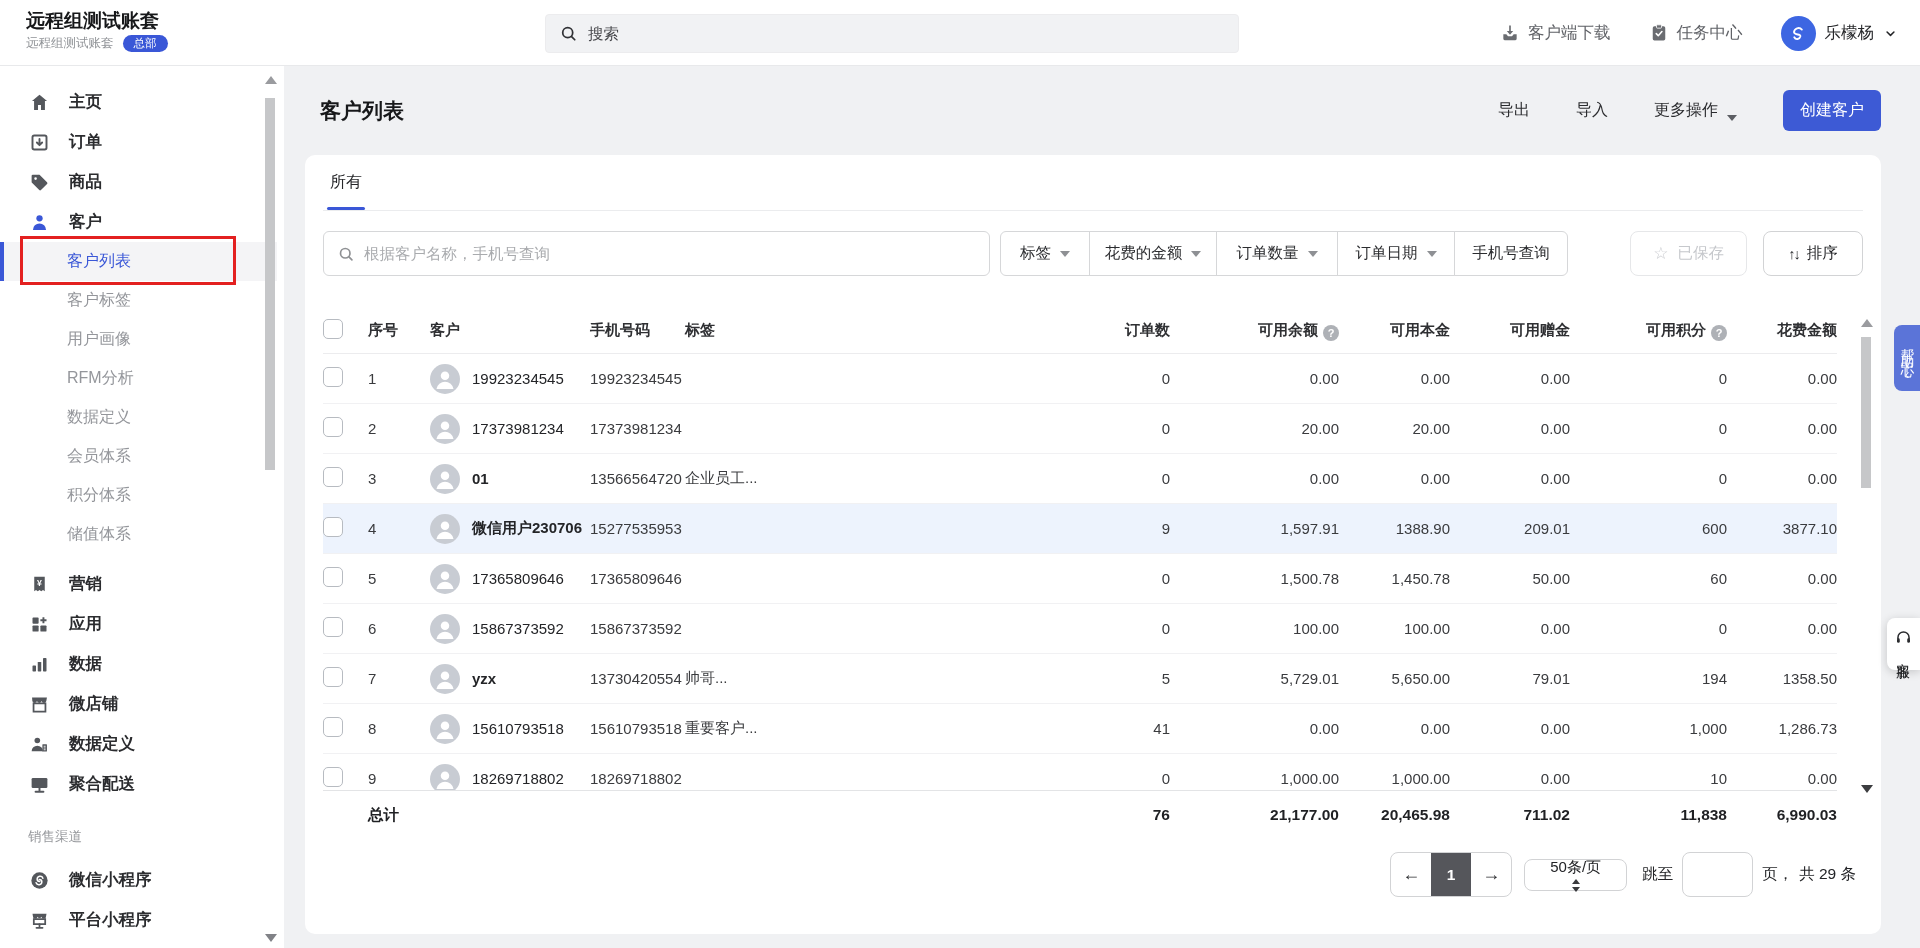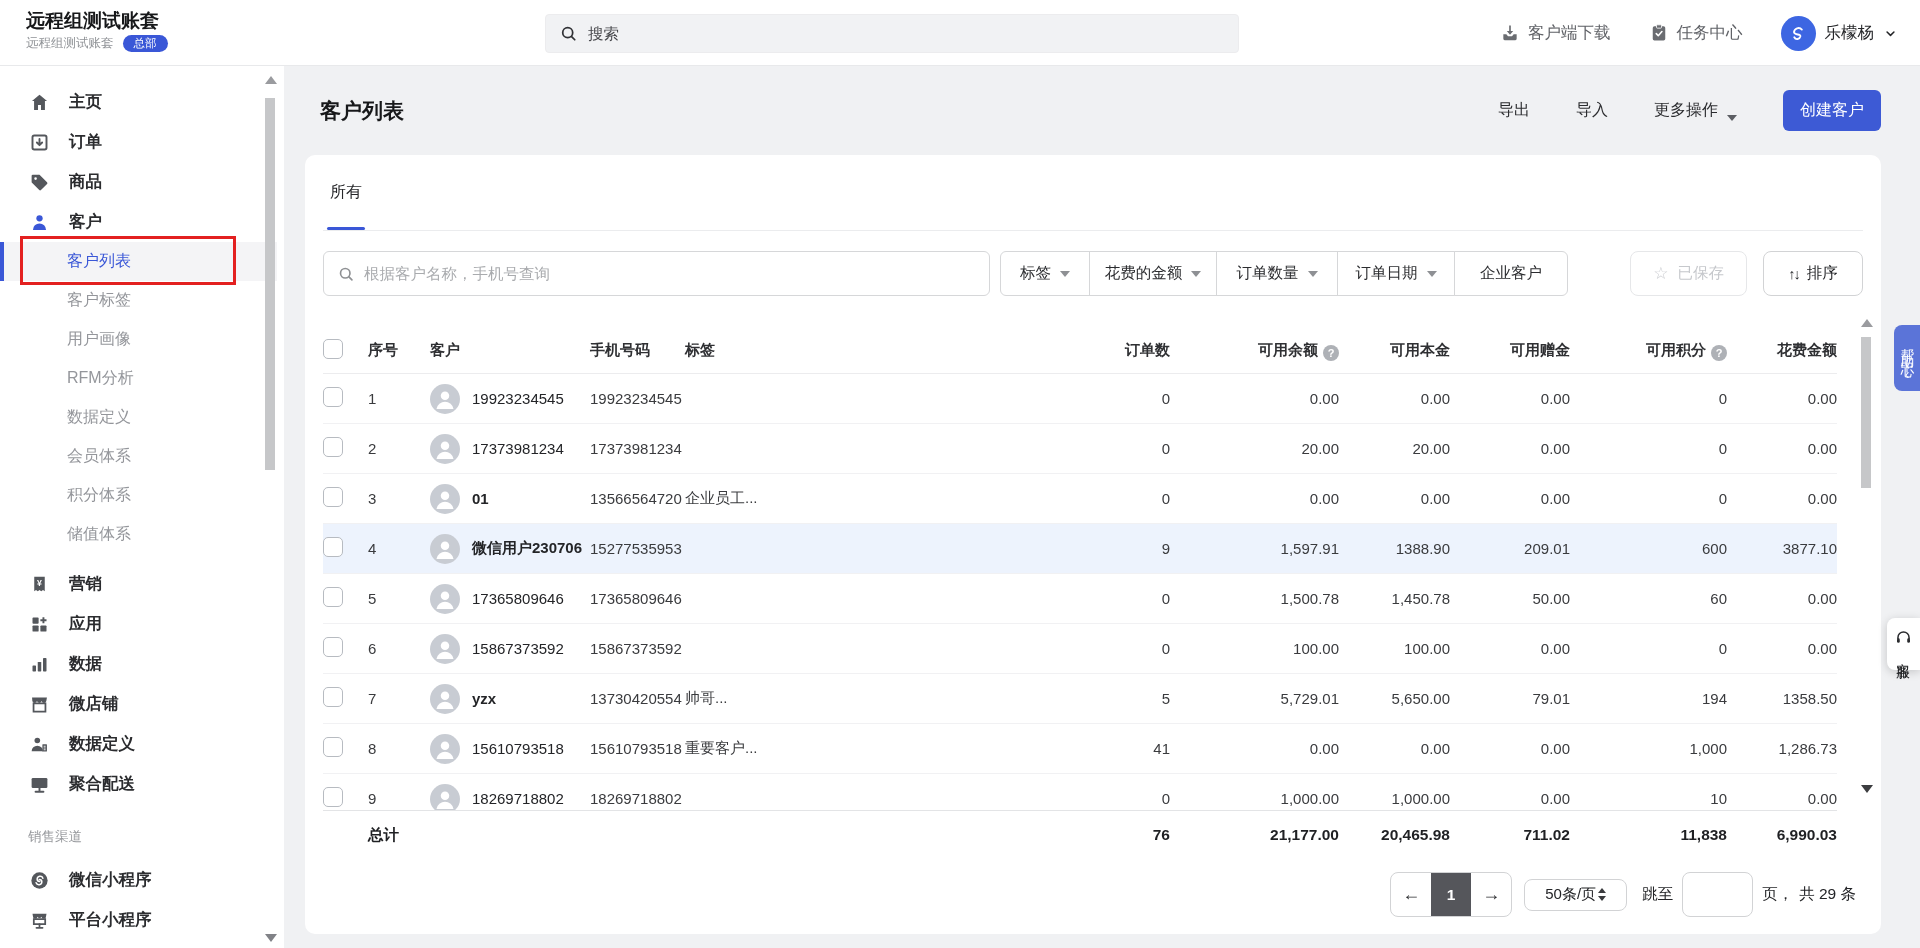--- a/index.html
+++ b/index.html
@@ -54,21 +54,21 @@
   .page-title { font-size:21px; font-weight:bold; color:#17181a; padding-left:15px; }
   .head-actions { margin-left:auto; display:flex; align-items:center; gap:46px; }
   .text-action { font-size:16px; color:#2b2c2f; cursor:pointer; display:flex; align-items:flex-end; gap:9px; }
   .caret { width:0; height:0; border-left:5.5px solid transparent; border-right:5.5px solid transparent;
     border-top:6.5px solid #8e9094; }
   .caret.dark { border-top-color:#5c5e63; }
   .primary-btn { width:98px; height:41px; background:#3d5ad5; color:#fff; font-size:16px; border:none;
     border-radius:6px; cursor:pointer; font-family:inherit; }
 
   .card { margin:0 39px 0 21px; height:779px; background:#fff; border-radius:10px; padding:0 18px; position:relative; }
-  .tabs { height:76px; border-bottom:1px solid #ebecee; display:flex; padding:0 7px; }
+  .tabs { height:56px; border-bottom:1px solid #ebecee; display:flex; padding:0 7px; }
   .tab { height:100%; display:flex; align-items:center; font-size:16px; color:#26272a; position:relative; cursor:pointer; }
   .tab.active::after { content:""; position:absolute; left:-3px; right:-3px; bottom:0; height:3px; background:#3a57d7;
     border-radius:2px; }
 
   .filter-row { margin-top:20px; height:45px; display:flex; align-items:center; }
   .search-box { width:667px; height:45px; border:1px solid #d6d7d9; border-radius:6px; display:flex; align-items:center;
     padding:0 13px; gap:9px; color:#8f9194; }
   .search-box input { flex:1; border:none; outline:none; font-size:15.5px; color:#333; font-family:inherit; }
   .search-box input::placeholder { color:#a9abae; }
   .btn-group { display:flex; margin-left:10px; }
@@ -108,21 +108,21 @@
     border-right:6px solid transparent; border-bottom:8px solid #9a9b9f; }
   .tsc-dn { position:absolute; bottom:4px; left:2px; width:0; height:0; border-left:6px solid transparent;
     border-right:6px solid transparent; border-top:8px solid #3c3d40; }
 
   
   .pagi { margin-top:13px; margin-right:7px; height:45px; display:flex; align-items:center; justify-content:flex-end; }
   .pg-group { display:flex; height:45px; border:1px solid #d2d3d5; border-radius:8px; overflow:hidden; }
   .pg-cell { width:40px; display:flex; align-items:center; justify-content:center; font-size:18px; color:#2a2b2e; cursor:pointer; }
   .pg-cell.current { background:#55565b; color:#fff; font-size:15.5px; font-weight:bold; }
   .pg-size { margin-left:12px; width:103px; height:32px; border:1px solid #d2d3d5; border-radius:8px; display:flex;
-    align-items:center; justify-content:center; gap:2px; font-size:15px; color:#232427; cursor:pointer; }
+    align-items:center; justify-content:center; gap:2px; font-size:15px; color:#232427; cursor:pointer;flex-direction:column; }
   .updown { display:flex; flex-direction:column; gap:3px; }
   .updown i { display:block; width:0; height:0; border-left:4.5px solid transparent; border-right:4.5px solid transparent; }
   .updown .u { border-bottom:5.5px solid #3a3b3e; }
   .updown .d { border-top:5.5px solid #3a3b3e; }
   .jump-label { margin-left:15px; font-size:15.5px; color:#232427; }
   .jump-input { margin-left:9px; width:71px; height:45px; border:1px solid #d2d3d5; border-radius:8px; outline:none;
     font-size:15px; text-align:center; font-family:inherit; }
   .suffix { margin-left:9px; font-size:15.5px; color:#232427; }
   .suffix2 { margin-left:6px; font-size:15.5px; color:#232427; }
 
@@ -394,21 +394,21 @@
           </div>
         <div class="gbtn w3">
             <span>订单数量</span>
             <span class="caret"></span>
           </div>
         <div class="gbtn w4">
             <span>订单日期</span>
             <span class="caret"></span>
           </div>
         <div class="gbtn w5">
-            <span>企业客户</span>
+            <span>手机号查询</span>
           </div>
       </div>
       <div class="f-spacer"></div>
       <div class="saved-btn">
         <span class="star">☆</span>
         <span>已保存</span>
       </div>
       <div class="sort-btn">
         <span class="sort-glyph">↑↓</span>
         <span>排序</span>

